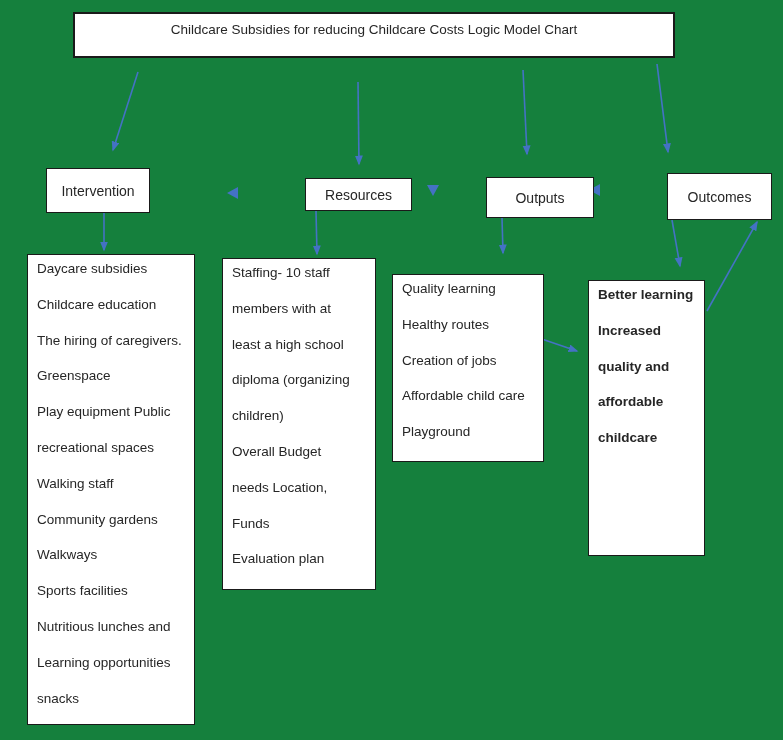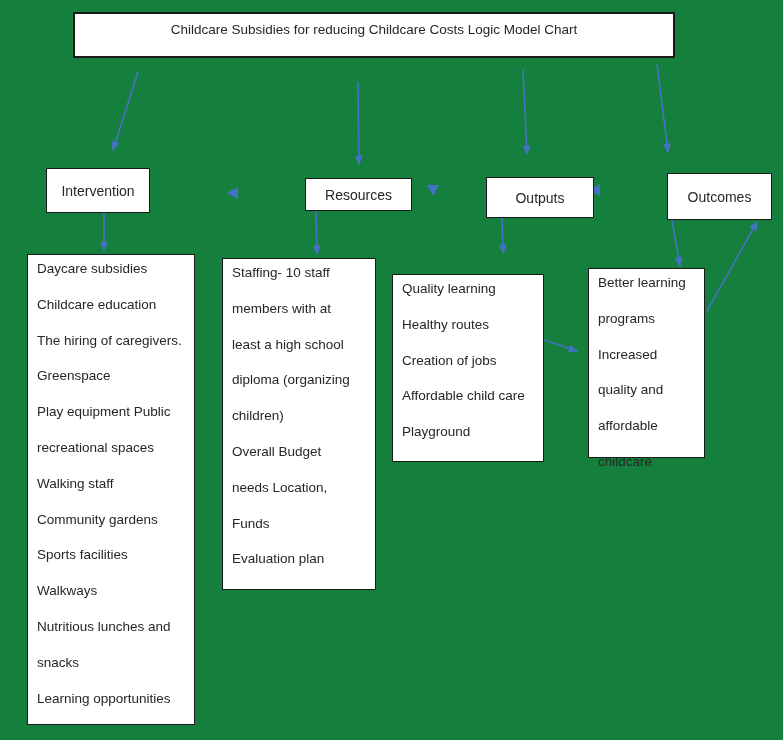--- a/index.html
+++ b/index.html
@@ -38,21 +38,21 @@
   #hdr-resources{left:305px;top:178px;width:107px;height:33px;}
   #hdr-outputs{left:486px;top:177px;width:108px;height:41px;}
   #hdr-outcomes{left:667px;top:173px;width:105px;height:47px;}
   .list{
     padding:6px 6px 0 9px;
     border-width:1.5px;
   }
   #list-intervention{left:27px;top:254px;width:168px;height:471px;}
   #list-resources{left:210px;top:258px;width:154px;height:332px;margin-left:12px;}
   #list-outputs{left:392px;top:262px;width:152px;height:188px;margin-top:12px;}
-  #list-outcomes{left:588px;top:268px;width:117px;height:190px;}
+  #list-outcomes{left:588px;top:280px;width:117px;height:276px;font-weight:bold;}
   .line{
     height:35.8px;
     font-size:13.5px;
     white-space:nowrap;
     overflow:visible;
   }
 </style>
 </head>
 <body>
 
@@ -103,25 +103,25 @@
   <div class="box list" id="list-intervention">
 
   <div class="line">Daycare subsidies</div>
       <div class="line">Childcare education</div>
       <div class="line">The hiring of caregivers.</div>
       <div class="line">Greenspace</div>
       <div class="line">Play equipment Public</div>
       <div class="line">recreational spaces</div>
       <div class="line">Walking staff</div>
       <div class="line">Community gardens</div>
+      <div class="line">Walkways</div>
       <div class="line">Sports facilities</div>
-      <div class="line">Walkways</div>
       <div class="line">Nutritious lunches and</div>
+      <div class="line">Learning opportunities</div>
       <div class="line">snacks</div>
-      <div class="line">Learning opportunities</div>
     </div>
   <div class="box list" id="list-resources">
 
   <div class="line">Staffing- 10 staff</div>
       <div class="line">members with at</div>
       <div class="line">least a high school</div>
       <div class="line">diploma (organizing</div>
       <div class="line">children)</div>
       <div class="line">Overall Budget</div>
       <div class="line">needs Location,</div>
@@ -132,20 +132,19 @@
 
   <div class="line">Quality learning</div>
       <div class="line">Healthy routes</div>
       <div class="line">Creation of jobs</div>
       <div class="line">Affordable child care</div>
       <div class="line">Playground</div>
     </div>
   <div class="box list" id="list-outcomes">
 
   <div class="line">Better learning</div>
-      <div class="line">programs</div>
       <div class="line">Increased</div>
       <div class="line">quality and</div>
       <div class="line">affordable</div>
       <div class="line">childcare</div>
     </div>
 
 </div>
 
 </body></html>

